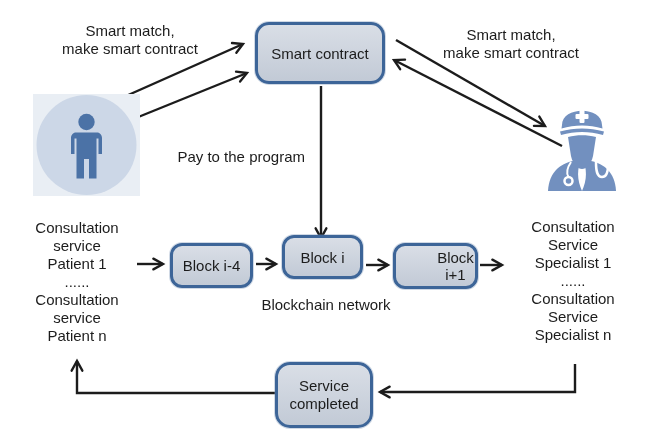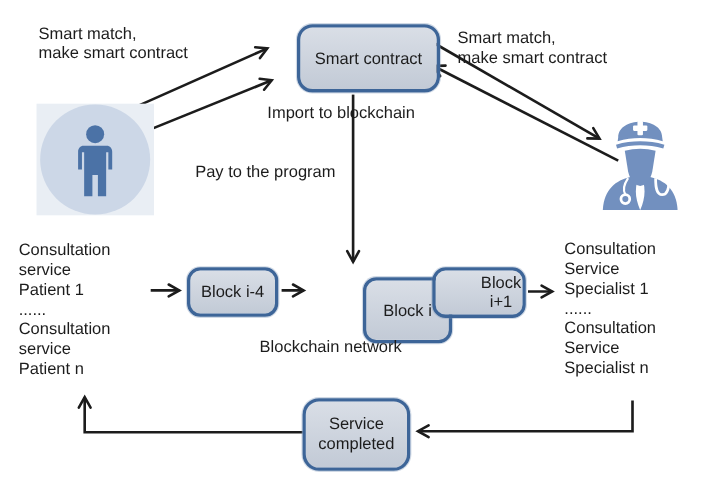--- a/index.html
+++ b/index.html
@@ -17,34 +17,34 @@
   .node {
     position: absolute; box-sizing: border-box;
     border: 3.5px solid var(--node-border, #3d6598);
     border-radius: 14px;
     background: linear-gradient(180deg, var(--node-fill-top, #d9dee6), var(--node-fill-bottom, #c2cad6));
     display: flex; align-items: center; justify-content: center;
     text-align: center; font-size: 15px; line-height: 17px;
     white-space: pre-line;
     box-shadow: 0 0 0 1px rgba(120,145,180,0.35);
   }
-  .node-smart-contract   { left:255px; top:22px;  width:130px; height:62px;margin-left:15px; }
+  .node-smart-contract   { left:255px; top:22px;  width:130px; height:62px; }
   .node-block-prev       { left:170px; top:243px; width:83px;  height:45px; border-radius:12px; }
-  .node-block-current    { left:282px; top:252px; width:81px;  height:60px; border-radius:12px;margin-left:48px; }
+  .node-block-current    { left:282px; top:235px; width:81px;  height:44px; border-radius:12px; }
   .node-block-next       { left:393px; top:243px; width:85px;  height:46px; border-radius:12px;padding-left:40px; }
   .node-service-completed{ left:275px; top:362px; width:98px;  height:66px; border-radius:15px; line-height:18px; }
   .lbl {
     position: absolute; font-size: 15px; line-height: 18px;
-    text-align: left; white-space: pre-line;
+    text-align: center; white-space: pre-line;
   }
   .lbl-smart-match-left  { left:35px;  top:22px;  width:190px; }
   .lbl-smart-match-right { left:416px; top:26px;  width:190px; }
   .lbl-import            { left:243px; top:94px;  width:180px; }
   .lbl-pay               { left:125px; top:148px; width:180px; text-align:right; }
-  .lbl-network           { left:236px; top:296px; width:180px;margin-top:11px; }
+  .lbl-network           { left:236px; top:296px; width:180px; }
   .lbl-patient-services  { left:17px;  top:219px; width:120px; }
   .lbl-specialist-services{ left:513px; top:218px; width:120px; }
   .icon-patient { position:absolute; left:33px; top:94px; width:107px; height:102px; }
   .icon-doctor  { position:absolute; left:540px; top:101px; width:84px; height:90px; }
 </style>
 </head>
 <body>
 
 <div class="canvas">
 
@@ -68,21 +68,20 @@
   </svg>
 
   <div class="lbl lbl-smart-match-left">Smart match,
 make smart contract</div>
 
   <div class="node node-smart-contract">Smart contract</div>
 
   <div class="lbl lbl-smart-match-right">Smart match,
 make smart contract</div>
 
-  <div class="lbl lbl-import">Import to blockchain</div>
 
   <svg class="icon-patient" viewBox="0 0 107 102">
     <rect x="0" y="0" width="107" height="102" style="fill:var(--patient-tile,#e9eef4)"></rect>
     <circle cx="53.5" cy="51" r="50" style="fill:var(--patient-circle,#ccd7e7)"></circle>
     <circle cx="53.5" cy="28" r="8.2" style="fill:var(--patient-figure,#4b72a6)"></circle>
     <path style="fill:var(--patient-figure,#4b72a6)" d="M43,38.5 L64,38.5 C67,38.5 69,41 69,44 L69,60 L65.5,60 L65.5,44.5 L63.5,44.5
          L63.5,84.5 L56,84.5 L56,65 L51,65 L51,84.5 L43.5,84.5 L43.5,44.5 L41.5,44.5
          L41.5,60 L38,60 L38,44 C38,41 40,38.5 43,38.5 Z"></path>
   </svg>
 

